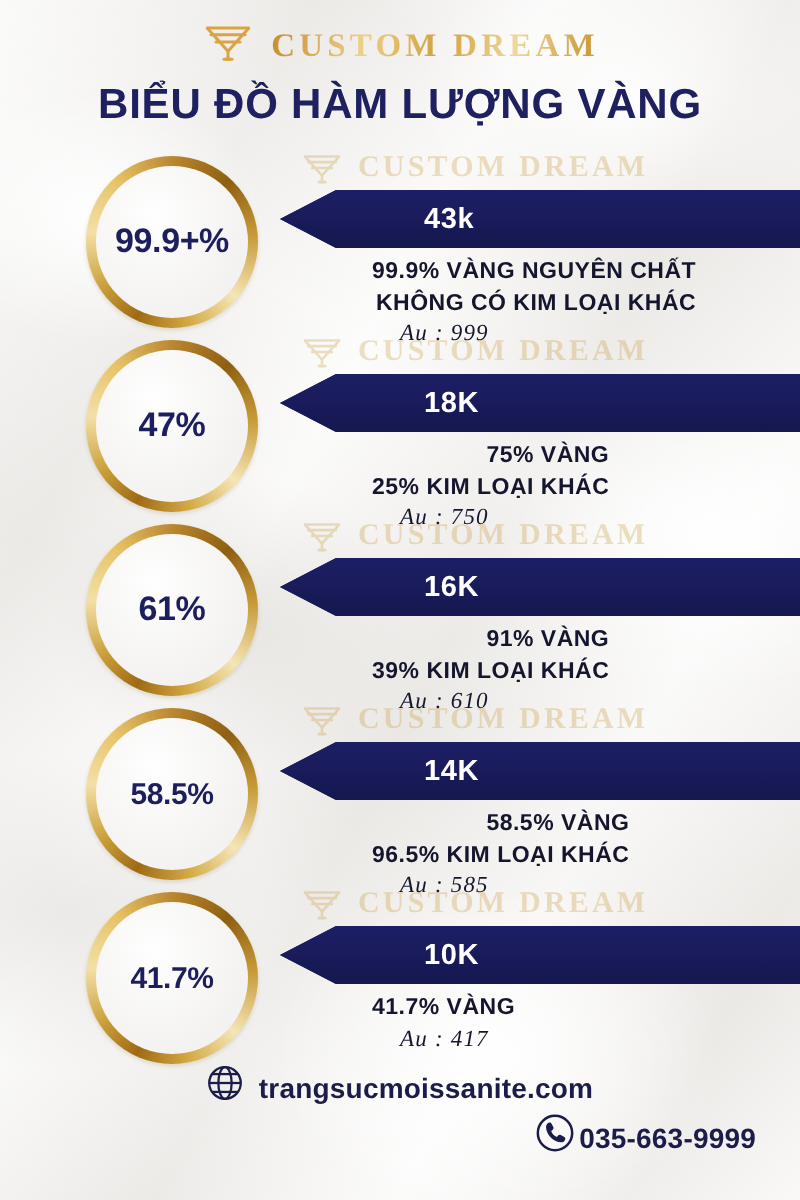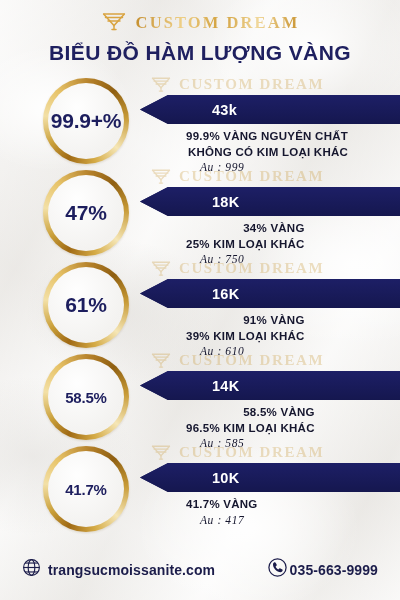--- a/index.html
+++ b/index.html
@@ -111,21 +111,21 @@
     width: 76px;
     height: 76px;
     border-radius: 50%;
     background: #f4f3f1;
     background-image: radial-gradient(ellipse at 38% 32%, rgba(255,255,255,0.95), rgba(243,242,240,0.75) 70%);
     display: flex;
     align-items: center;
     justify-content: center;
   }
   .pct-label {
-    font-size: 21px;
+    font-size: 17px;
     font-weight: 700;
     color: #1d1e5e;
     letter-spacing: -0.2px;
     white-space: nowrap;
   }
   .pct-label.small { font-size: 15px; }
 
   
   .watermark {
     position: absolute;
@@ -195,20 +195,21 @@
 
   
   .footer {
     position: absolute;
     left: 0;
     right: 0;
     bottom: 18px;
     display: flex;
     align-items: center;
     padding: 0 22px;
+    flex-direction: column;
   }
   .footer-item {
     display: flex;
     align-items: center;
     gap: 7px;
   }
   .footer-item.phone { margin-left: auto; gap: 2px; justify-content: center; }
   .footer-text {
     font-size: 14px;
     font-weight: 600;
@@ -289,21 +290,21 @@
       </div>
       <div class="circle-wrap">
         <div class="circle-inner">
           <span class="pct-label">47%</span>
         </div>
       </div>
       <div class="banner">
         <span class="banner-label">18K</span>
       </div>
       <div class="desc">
-        <div class="desc-line">34% VÀNG</div>
+        <div class="desc-line">75% VÀNG</div>
         <div class="desc-line">25% KIM LOẠI KHÁC</div>
         <div class="desc-au">Au :  750</div>
       </div>
     </div>
 
     <div class="row">
       <div class="watermark">
         <svg width="22" height="18" viewBox="0 0 26 22">
           <g fill="none" stroke="#c99a3a" stroke-width="1.6" stroke-linecap="round">
             <path d="M3 4 H23"></path>

